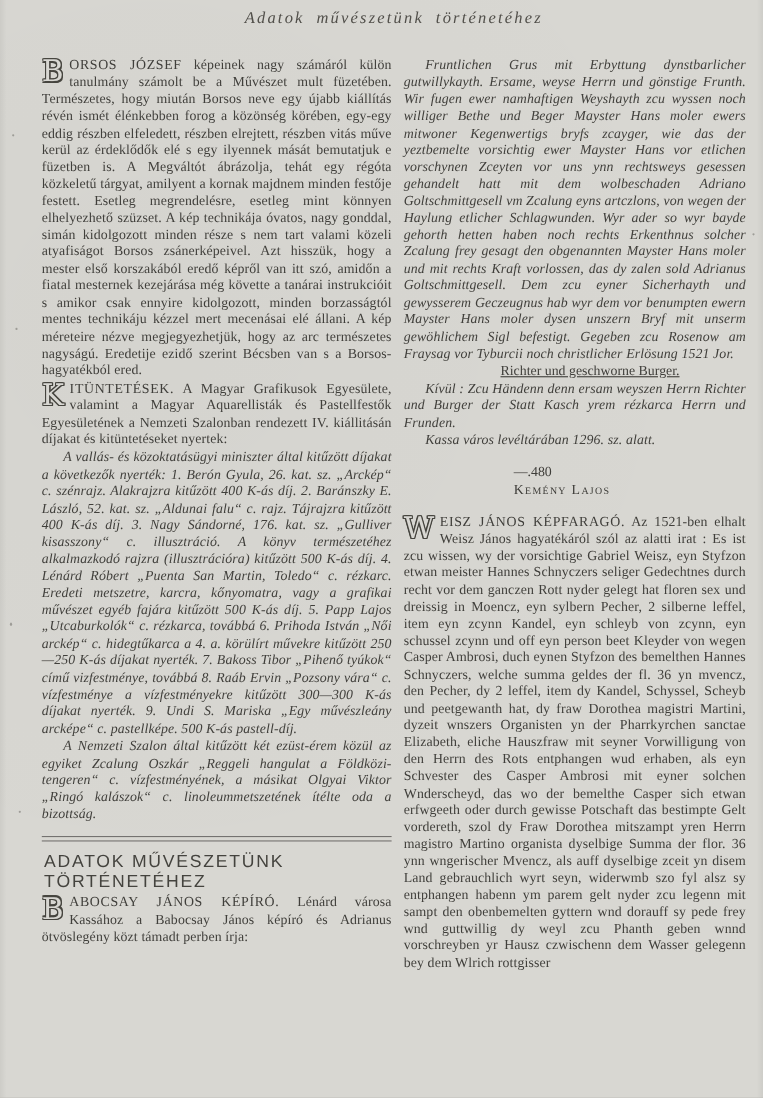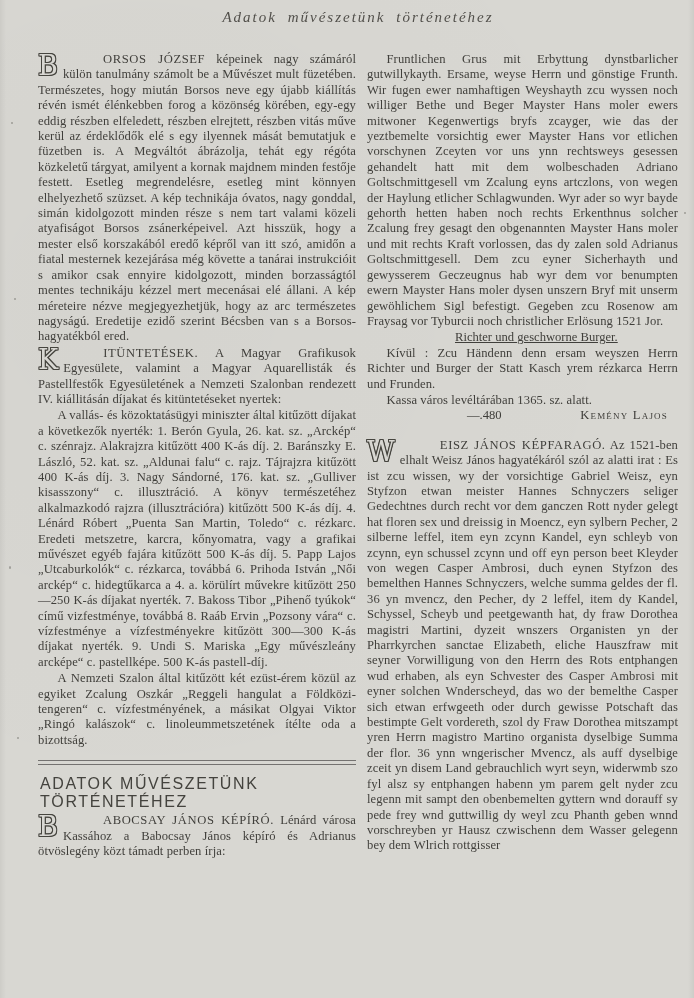--- a/index.html
+++ b/index.html
@@ -36,48 +36,49 @@
   .para{
     margin:0;
     font-size:12.6px;
     line-height:15.4px;
     text-align:justify;
     letter-spacing:0.1px;
     color:#403f3b;
   }
   .para + .para{margin-top:1px;}
   .gap-before{margin-top:14px;}
-  .indent{text-indent:1.55em;}
+  .indent{text-indent:1.55em;font-style:italic;}
   .dropcap{
     float:left;
     font-size:27px;
     line-height:25px;
     padding:1px 5px 0 0;
     font-family:"DejaVu Serif",serif;
     color:#d8d7d2;
     text-shadow:
       -1px -1px 0 #46453f, 1px -1px 0 #46453f,
       -1px  1px 0 #46453f, 1px  1px 0 #46453f,
        0   -1px 0 #46453f, 0    1px 0 #46453f,
       -1px  0   0 #46453f, 1px  0   0 #46453f;
   }
-  .lead-caps{letter-spacing:0.6px;margin-left:40px;}
+  .lead-caps{letter-spacing:0.6px;}
   .centered-line{
     margin:1px 0 0 0;
     font-size:12.6px;line-height:15.4px;
     text-align:left;
     padding-left:88px;
     color:#403f3b;
     text-decoration:underline;
   }
   .sig-row{
     display:flex;justify-content:space-between;
     padding:0 10px 0 100px;
     font-size:12.6px;line-height:15.4px;
-    margin-top:0;
+    margin-top:14px;
+    flex-direction:column;
   }
   .sig-name{font-variant:small-caps;letter-spacing:1.2px;}
   .double-rule{
     margin-top:12px;
     border-top:1px solid #747270;
     border-bottom:1px solid #747270;
     height:3px;
   }
   .section-heading{
     margin:10px 0 2px 2px;
@@ -129,21 +130,21 @@
     </div>
 
     <div class="col col-right">
 
       <p class="para indent">Fruntlichen Grus mit Erbyttung dynstbarlicher gutwillykayth. Ersame, weyse Herrn und gönstige Frunth. Wir fugen ewer namhaftigen Weyshayth zcu wyssen noch williger Bethe und Beger Mayster Hans moler ewers mitwoner Kegenwertigs bryfs zcayger, wie das der yeztbemelte vorsichtig ewer Mayster Hans vor etlichen vorschynen Zceyten vor uns ynn rechtsweys gesessen gehandelt hatt mit dem wolbeschaden Adriano Goltschmittgesell vm Zcalung eyns artczlons, von wegen der Haylung etlicher Schlagwunden. Wyr ader so wyr bayde gehorth hetten haben noch rechts Erkenthnus solcher Zcalung frey gesagt den obgenannten Mayster Hans moler und mit rechts Kraft vorlossen, das dy zalen sold Adrianus Goltschmittgesell. Dem zcu eyner Sicherhayth und gewysserem Geczeugnus hab wyr dem vor benumpten ewern Mayster Hans moler dysen unszern Bryf mit unserm gewöhlichem Sigl befestigt. Gegeben zcu Rosenow am Fraysag vor Tyburcii noch christlicher Erlösung 1521 Jor.</p>
 
       <p class="centered-line">Richter und geschworne Burger.</p>
 
       <p class="para indent">Kívül : Zcu Händenn denn ersam weyszen Herrn Richter und Burger der Statt Kasch yrem rézkarca Herrn und Frunden.</p>
 
-      <p class="para indent">Kassa város levéltárában 1365. sz. alatt.</p>
+      <p class="para indent">Kassa város levéltárában 1296. sz. alatt.</p>
 
       <div class="sig-row">
         <span>—.480</span>
         <span class="sig-name">Kemény Lajos</span>
       </div>
 
       <p class="para gap-before">
         <span class="dropcap">W</span><span class="lead-caps">EISZ JÁNOS KÉPFARAGÓ.</span><span> Az 1521-ben elhalt Weisz János hagyatékáról szól az alatti irat : Es ist zcu wissen, wy der vorsichtige Gabriel Weisz, eyn Styfzon etwan meister Hannes Schnyczers seliger Gedechtnes durch recht vor dem ganczen Rott nyder gelegt hat floren sex und dreissig in Moencz, eyn sylbern Pecher, 2 silberne leffel, item eyn zcynn Kandel, eyn schleyb von zcynn, eyn schussel zcynn und off eyn person beet Kleyder von wegen Casper Ambrosi, duch eynen Styfzon des bemelthen Hannes Schnyczers, welche summa geldes der fl. 36 yn mvencz, den Pecher, dy 2 leffel, item dy Kandel, Schyssel, Scheyb und peetgewanth hat, dy fraw Dorothea magistri Martini, dyzeit wnszers Organisten yn der Pharrkyrchen sanctae Elizabeth, eliche Hauszfraw mit seyner Vorwilligung von den Herrn des Rots entphangen wud erhaben, als eyn Schvester des Casper Ambrosi mit eyner solchen Wnderscheyd, das wo der bemelthe Casper sich etwan erfwgeeth oder durch gewisse Potschaft das bestimpte Gelt vordereth, szol dy Fraw Dorothea mitszampt yren Herrn magistro Martino organista dyselbige Summa der flor. 36 ynn wngerischer Mvencz, als auff dyselbige zceit yn disem Land gebrauchlich wyrt seyn, widerwmb szo fyl alsz sy entphangen habenn ym parem gelt nyder zcu legenn mit sampt den obenbemelten gyttern wnd dorauff sy pede frey wnd guttwillig dy weyl zcu Phanth geben wnnd vorschreyben yr Hausz czwischenn dem Wasser gelegenn bey dem Wlrich rottgisser</span>
       </p>
     </div>

